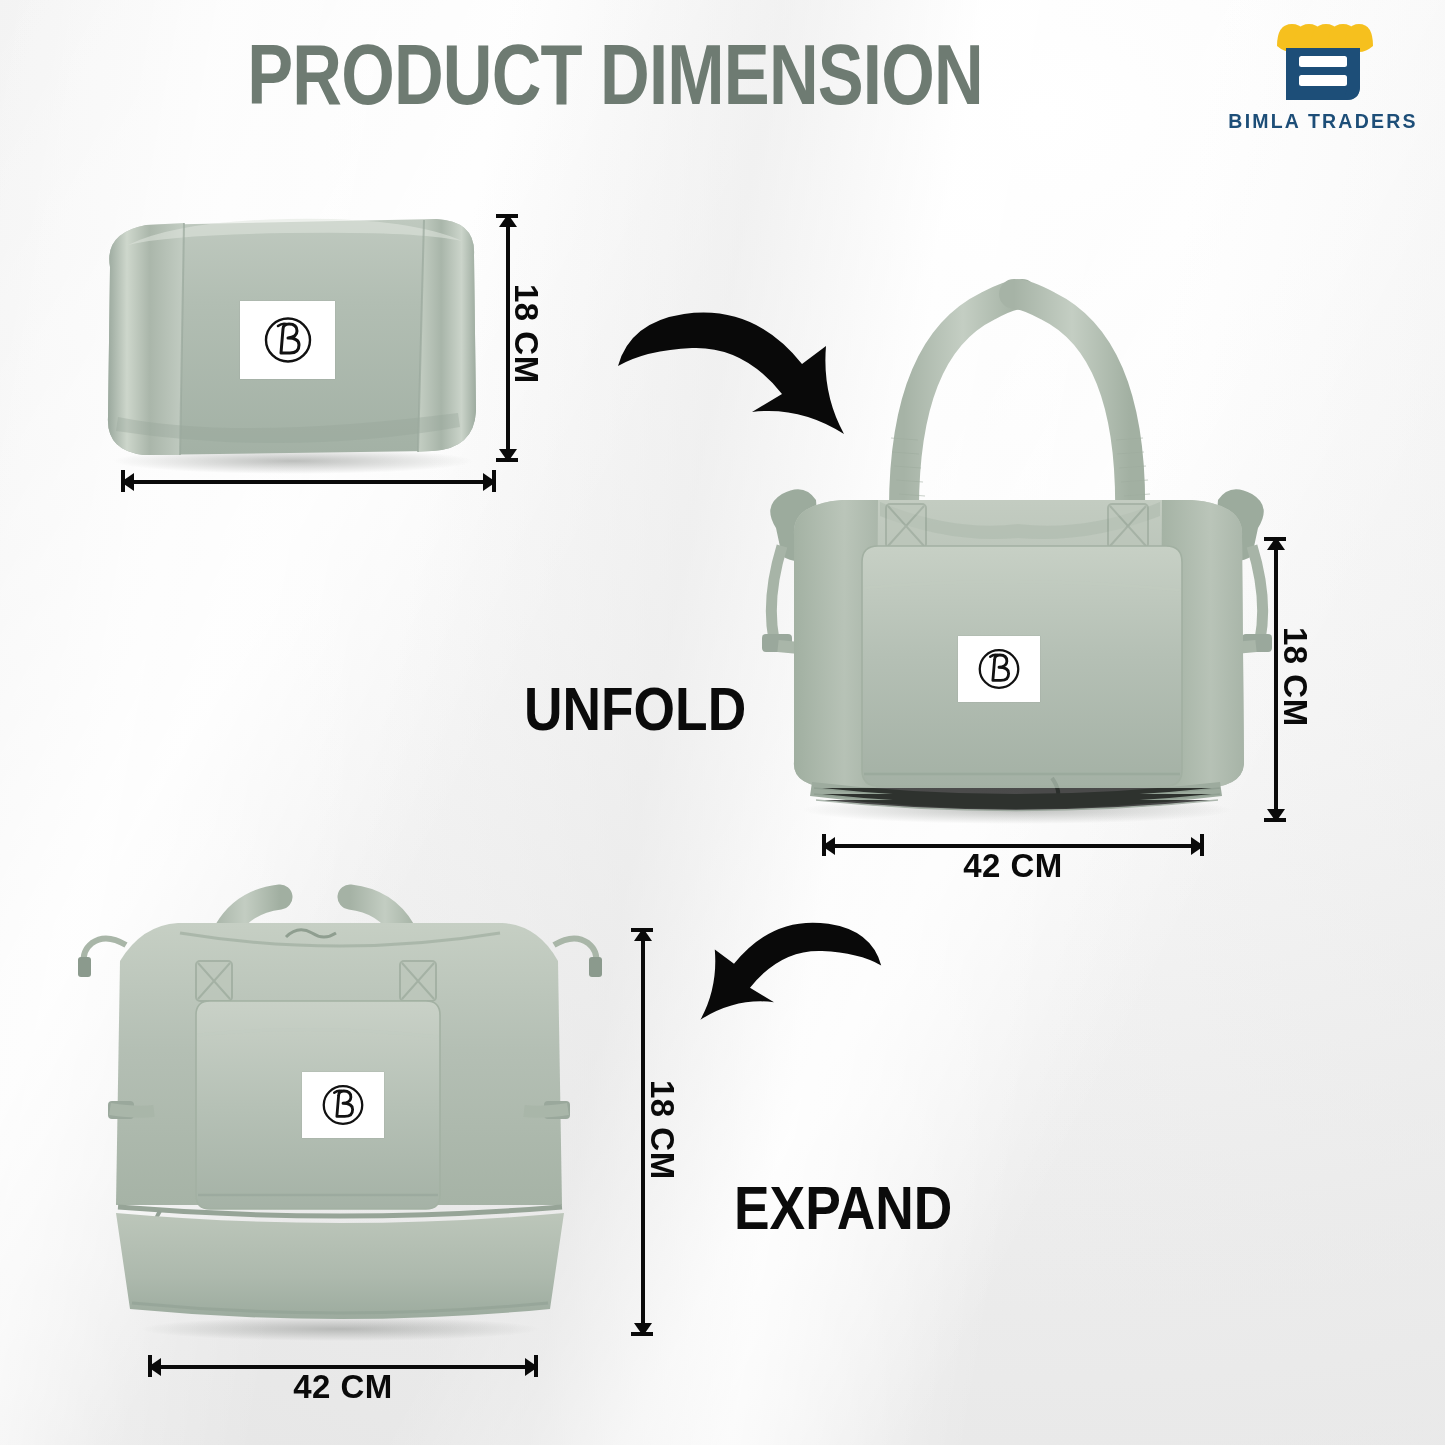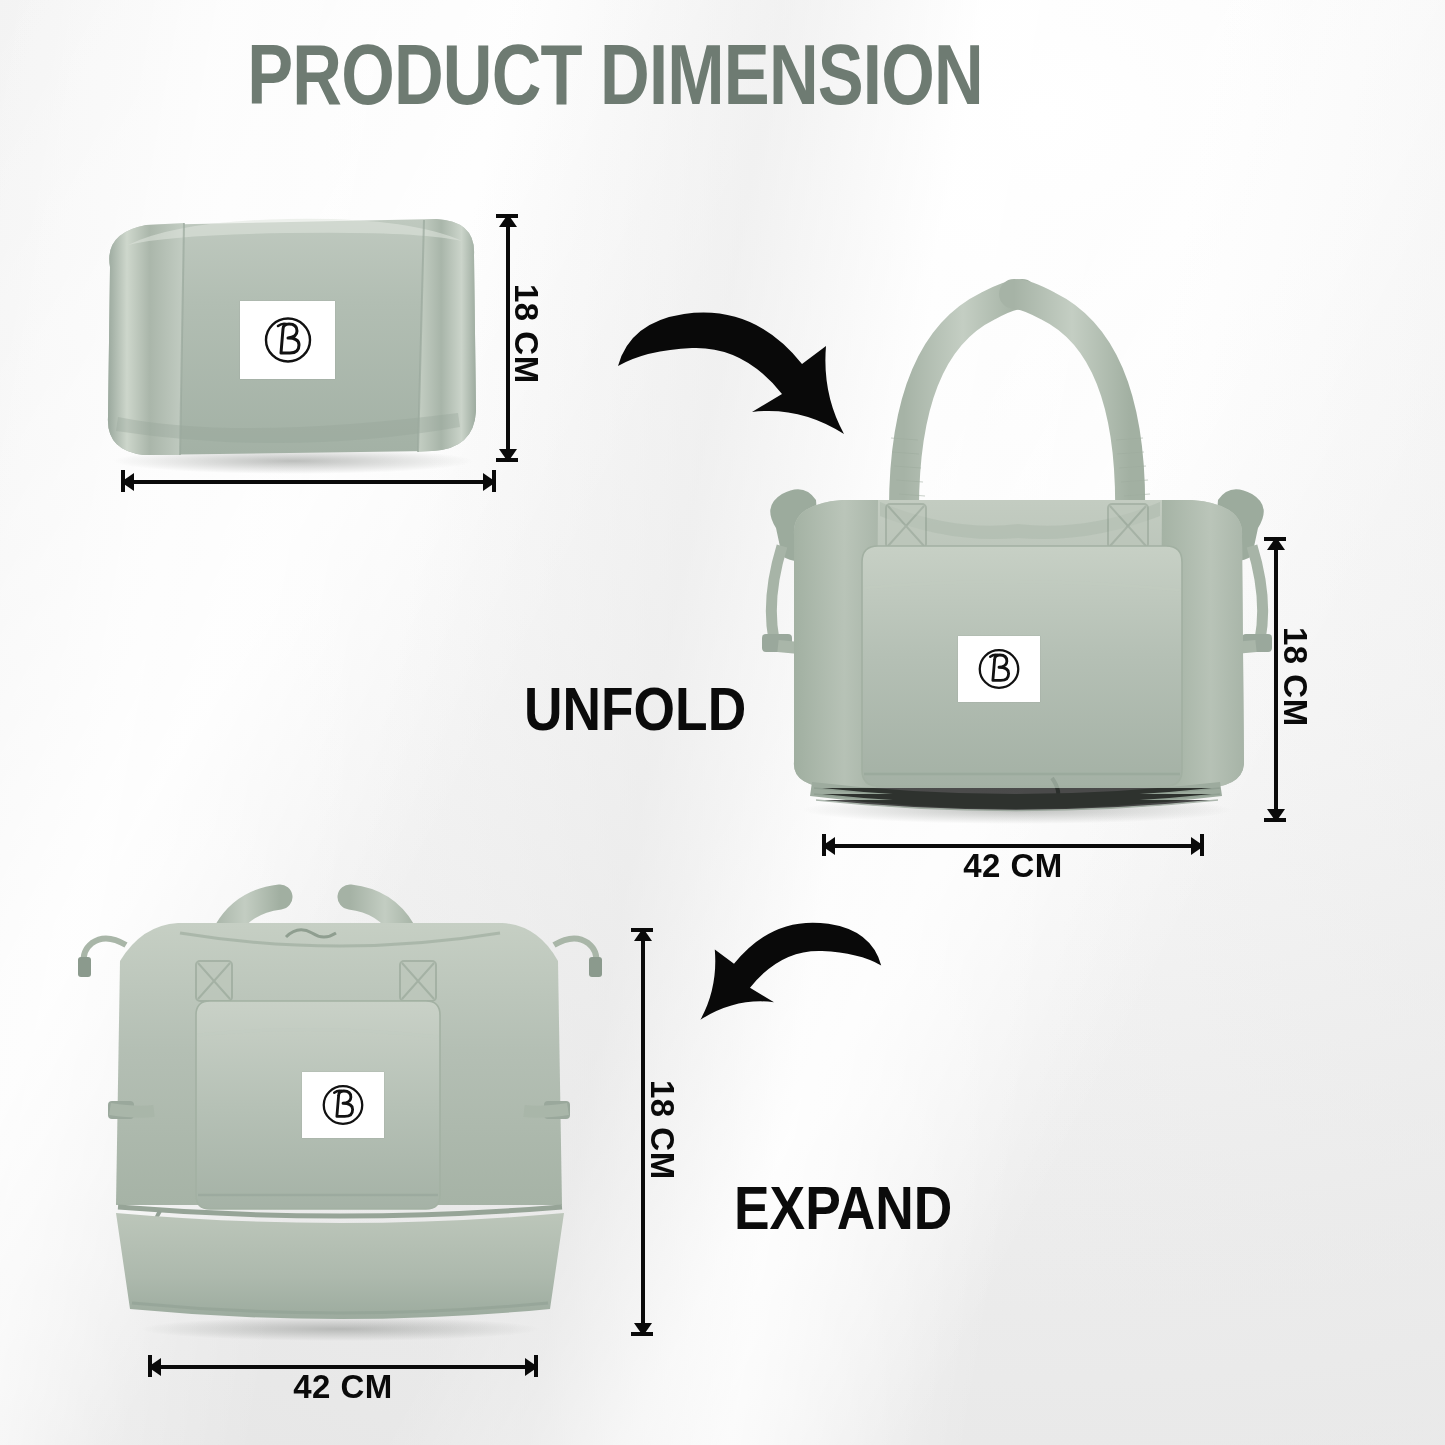--- a/index.html
+++ b/index.html
@@ -123,20 +123,38 @@
   .arrow{position:absolute;}
   .arrow svg{display:block;overflow:visible;}
 </style>
 </head>
 <body>
 
 <div id="stage">
 
   <div class="title">PRODUCT DIMENSION</div>
 
+  <div class="logo">
+    <svg class="logo-mark" viewBox="0 0 112 88">
+
+      <g fill="#f6c01e">
+        <path d="M10 28 q0 -22 15 -22 q15 0 15 22 q-7 6 -15 6 q-8 0 -15 -6z"></path>
+        <path d="M27 28 q0 -22 15 -22 q15 0 15 22 q-7 6 -15 6 q-8 0 -15 -6z"></path>
+        <path d="M44 28 q0 -22 15 -22 q15 0 15 22 q-7 6 -15 6 q-8 0 -15 -6z"></path>
+        <path d="M61 28 q0 -22 15 -22 q15 0 15 22 q-7 6 -15 6 q-8 0 -15 -6z"></path>
+        <path d="M78 28 q0 -22 14 -22 q14 0 14 22 q-7 6 -14 6 q-7 0 -14 -6z"></path>
+      </g>
+
+      <path fill="#1d4e78" d="M19 30 h74 v38 q0 14 -14 14 h-60 z"></path>
+      <rect x="32" y="38" width="48" height="11" rx="2.5" fill="#ffffff"></rect>
+      <rect x="32" y="57" width="48" height="11" rx="2.5" fill="#ffffff"></rect>
+      <path fill="#1d4e78" d="M80 30 h13 v38 q0 14 -14 14 h-5 q6 -4 6 -14 z"></path>
+    </svg>
+    <div class="logo-text">BIMLA TRADERS</div>
+  </div>
 
   <div class="bag-wrap" style="left:88px;top:205px;">
     <svg class="bagsvg" width="400" height="265" viewBox="0 0 400 265">
       <defs>
         <linearGradient id="fFace" x1="0" y1="0" x2="0" y2="1">
           <stop offset="0%" stop-color="#bfc9bf"></stop>
           <stop offset="35%" stop-color="#b2beb3"></stop>
           <stop offset="100%" stop-color="#a3b1a5"></stop>
         </linearGradient>
         <linearGradient id="fSideL" x1="0" y1="0" x2="1" y2="0">

